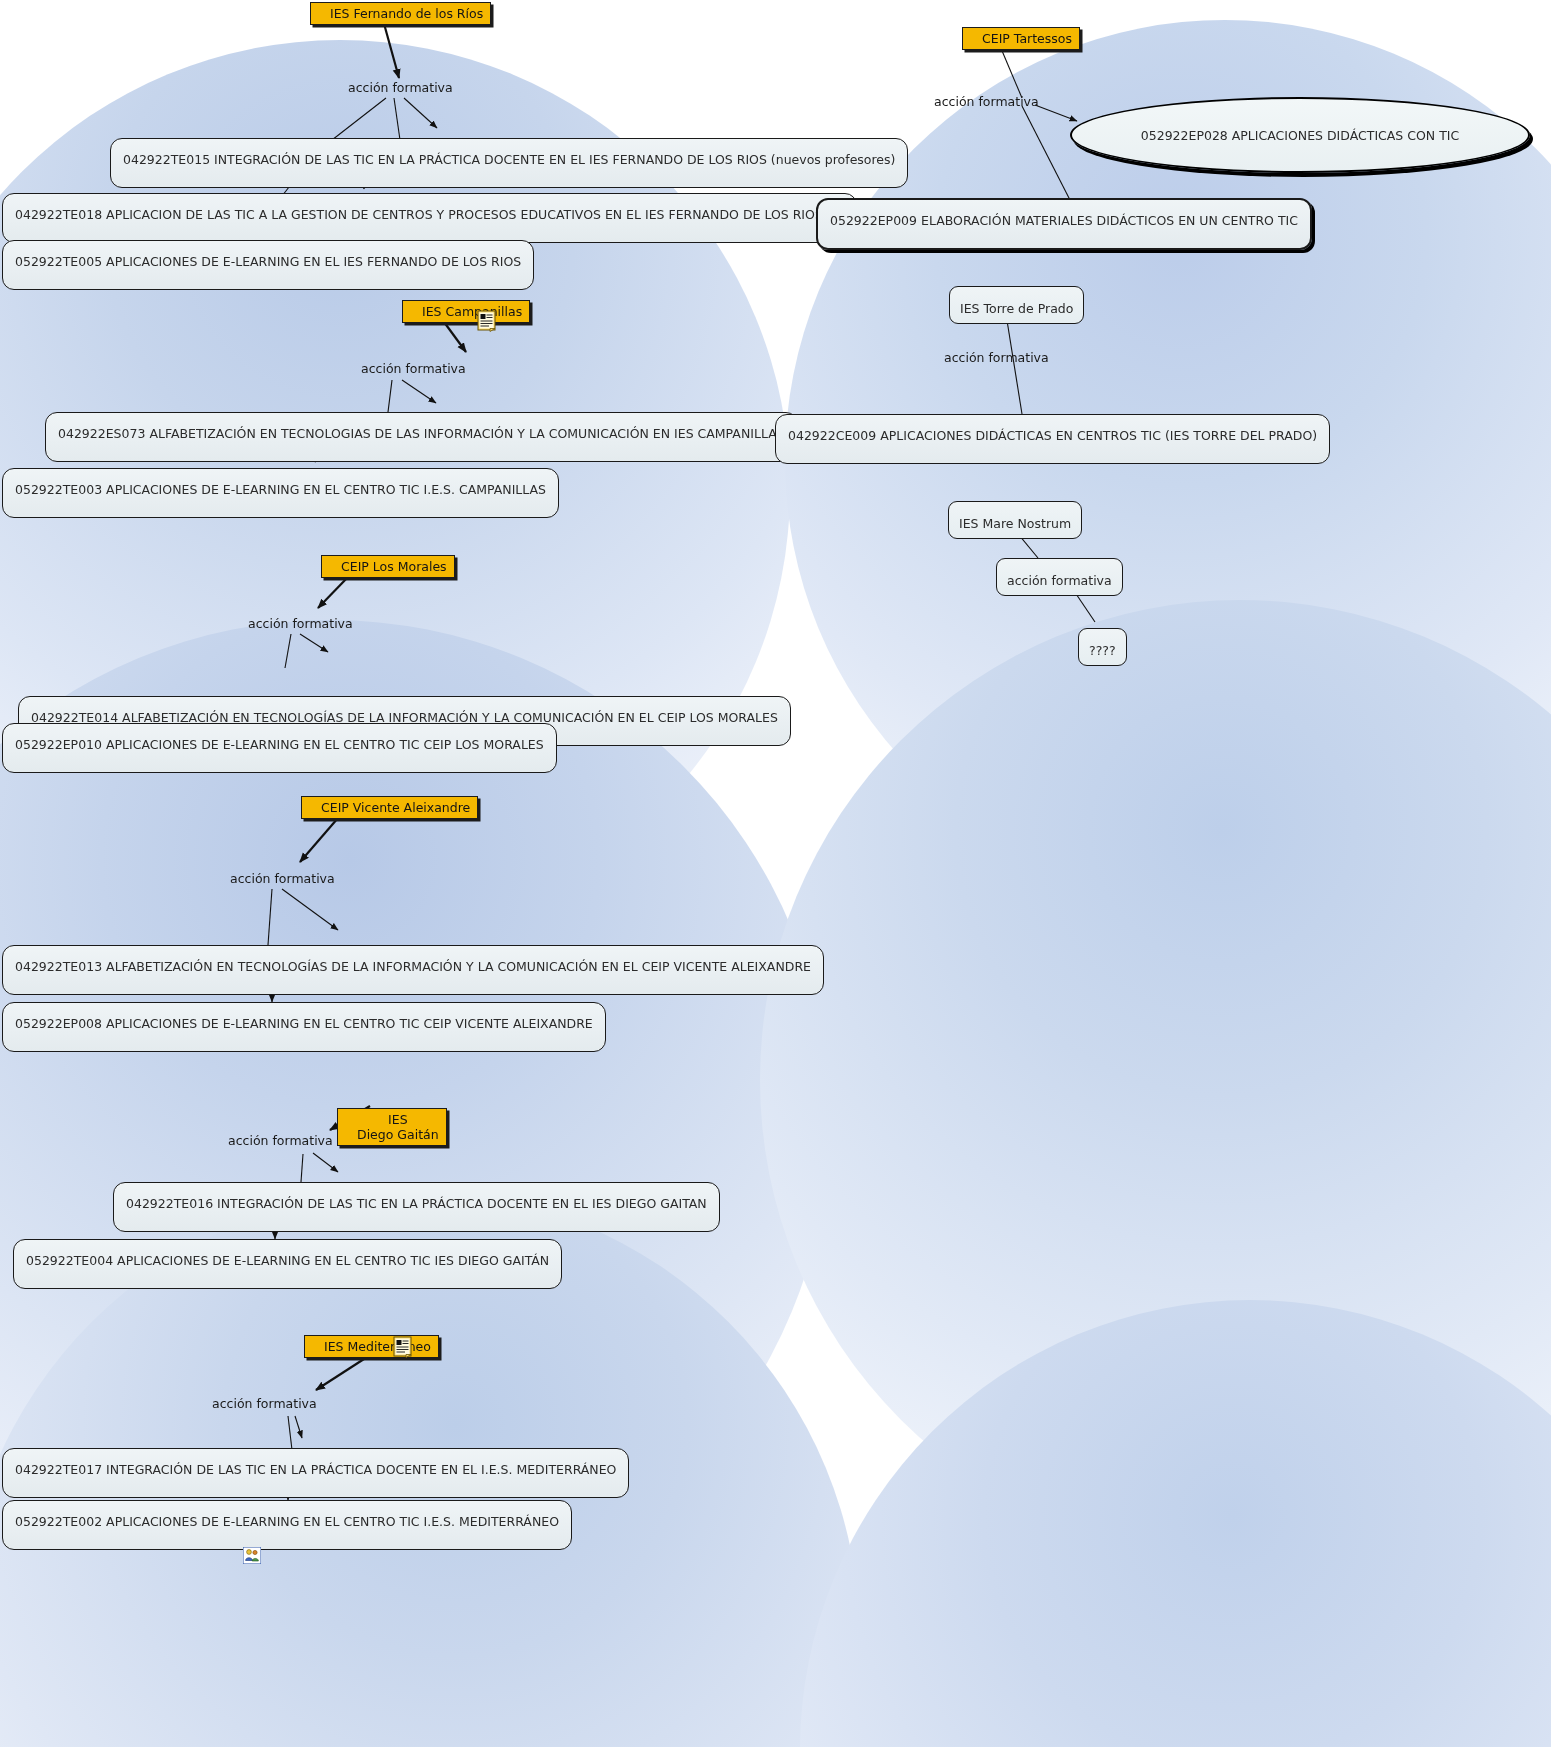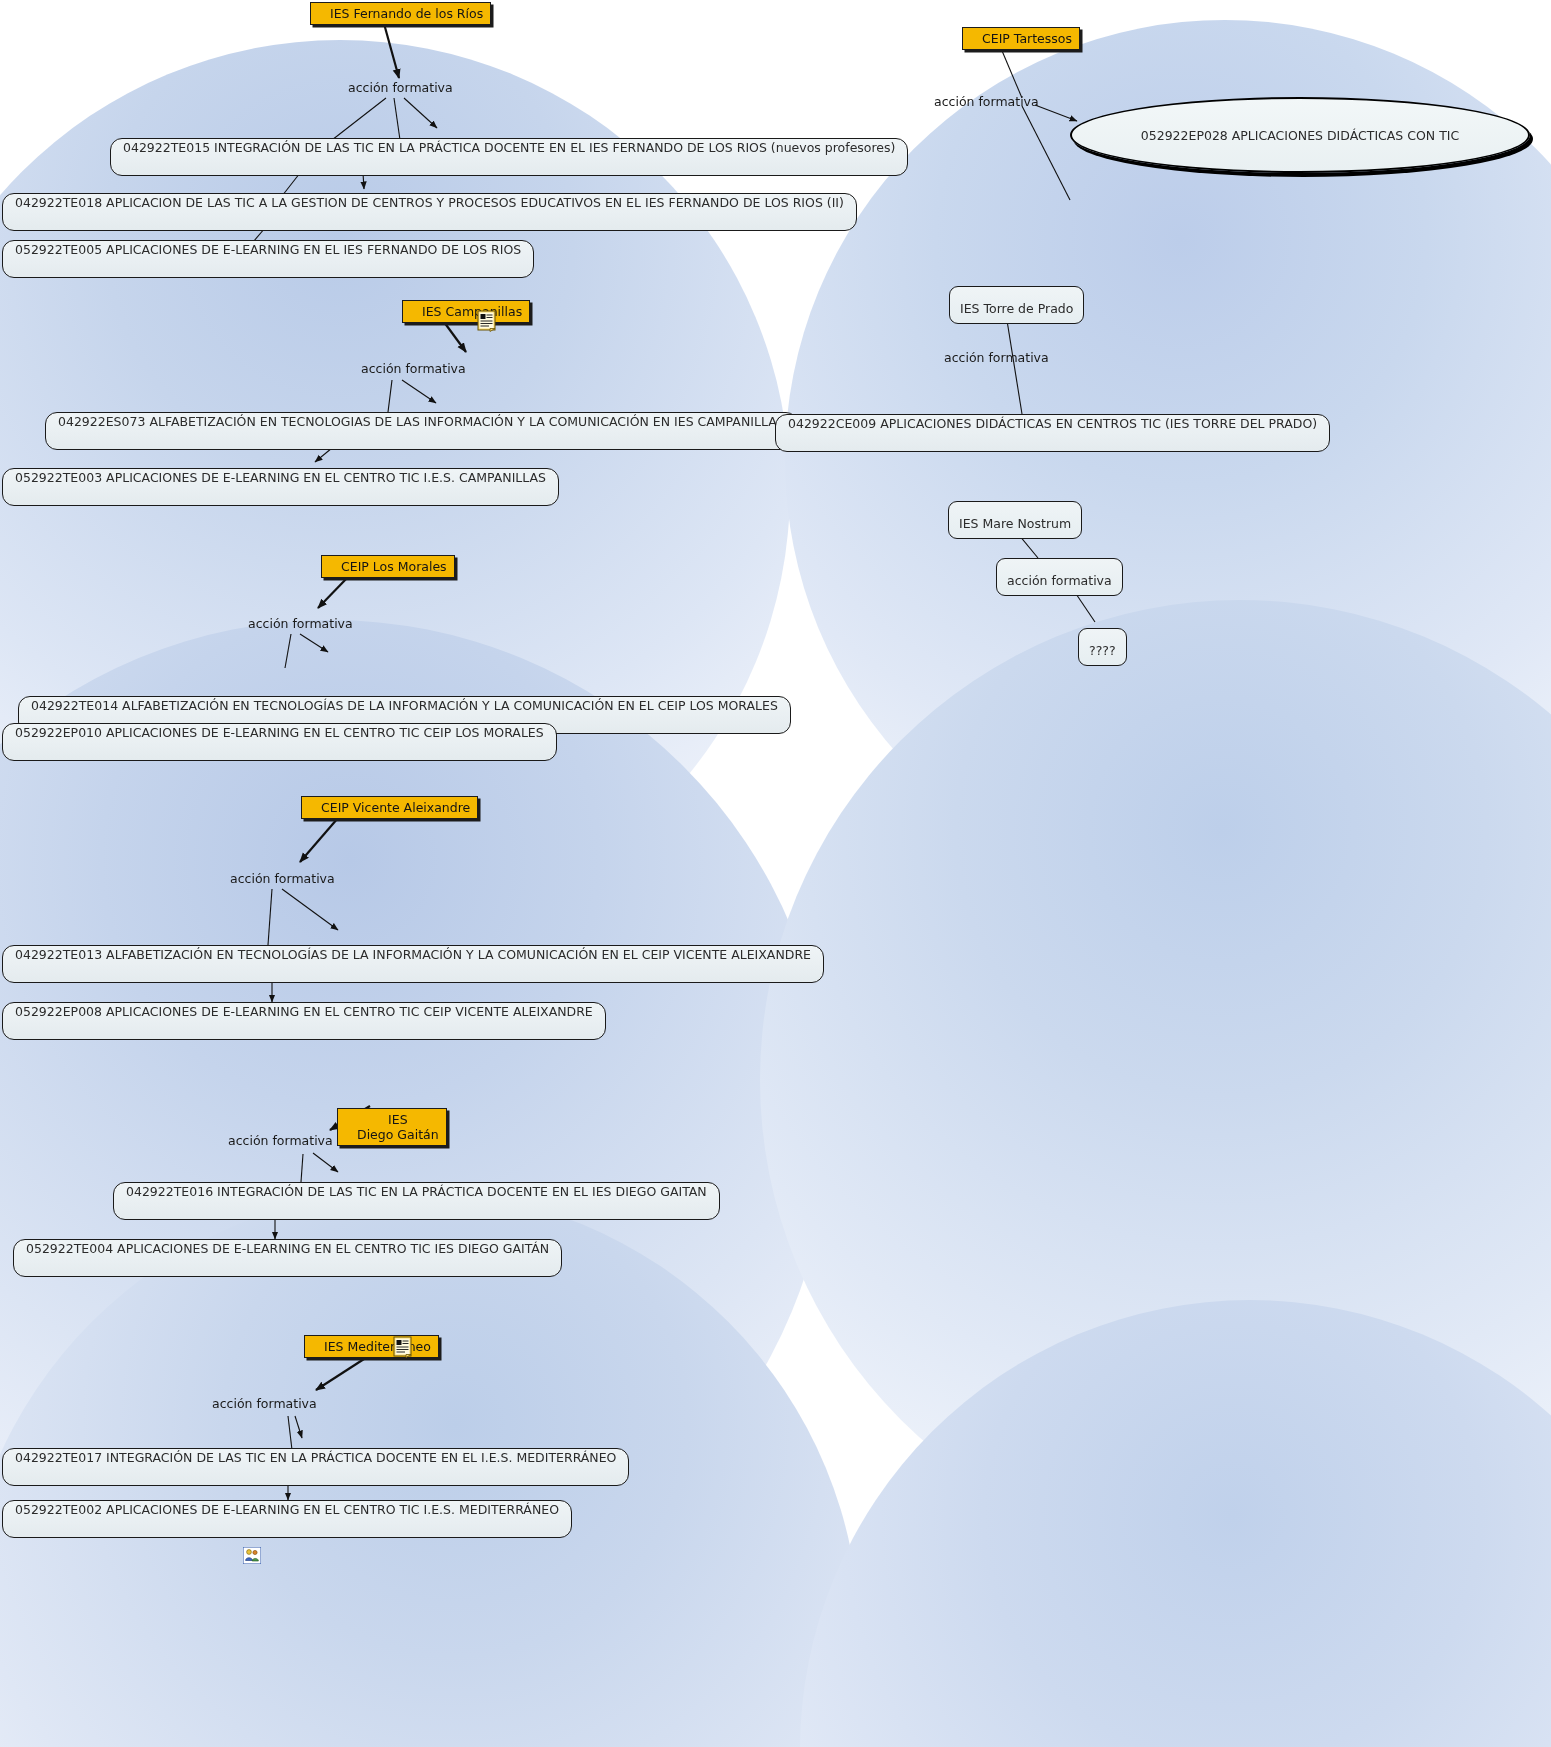--- a/index.html
+++ b/index.html
@@ -16,21 +16,21 @@
   
   #edges{position:absolute;left:0;top:0;width:1551px;height:1747px;}
 
   
   .node{position:absolute;box-sizing:border-box;}
 
   .course{
     background:linear-gradient(180deg,#eff4f6 0%,#e9eff2 55%,#e4ebee 100%);
     border:1px solid #1a1a1a;border-radius:12px;
     color:#2b2b2b;font-size:12.5px;line-height:1.15;
-    padding:2px 12px 20px 12px;
+    padding:14px 12px 20px 12px;
     white-space:nowrap;
   }
   .course.bold{border-width:2.4px;box-shadow:3px 3px 0 #000;}
 
   .ellipse{
     background:linear-gradient(180deg,#f2f7f8 0%,#e9f0f2 100%);
     border:2.6px solid #000;border-radius:50%;
     color:#2b2b2b;font-size:12.5px;
     display:flex;align-items:center;justify-content:center;
     box-shadow:3px 4px 0 #000;
@@ -146,20 +146,21 @@
   <div class="node course" style="left:2px;top:193px;">042922TE018 APLICACION DE LAS TIC A LA GESTION DE CENTROS Y PROCESOS EDUCATIVOS EN EL IES FERNANDO DE LOS RIOS (II)</div>
 
   <div class="node course" style="left:2px;top:240px;">052922TE005 APLICACIONES DE E-LEARNING EN EL IES FERNANDO DE LOS RIOS</div>
 
   <div class="node school" style="left:962px;top:27px;">CEIP Tartessos</div>
 
   <div class="edgelabel" style="left:934px;top:94px;">acción formativa</div>
 
   <div class="node ellipse" style="left:1070px;top:97px;width:460px;height:76px;">052922EP028 APLICACIONES DIDÁCTICAS CON TIC</div>
 
+  <div class="node course bold" style="left:816px;top:198px;">052922EP009 ELABORACIÓN MATERIALES DIDÁCTICOS EN UN CENTRO TIC</div>
 
   <div class="node school" style="left:402px;top:300px;">IES Campanillas</div>
 
   <svg class="note-icon" style="left:477px;top:310px;" viewBox="0 0 20 22">
     <rect x="1" y="1" width="17" height="19" fill="#fcdc6e" stroke="#6b5406" stroke-width="1"></rect>
     <rect x="2.5" y="2.5" width="14" height="16" fill="#fffbe0" stroke="none"></rect>
     <rect x="3.5" y="4" width="5" height="5" fill="#111"></rect>
     <g stroke="#111" stroke-width="0.9">
       <line x1="9.5" y1="5" x2="15.5" y2="5"></line>
       <line x1="9.5" y1="7.5" x2="15.5" y2="7.5"></line>

